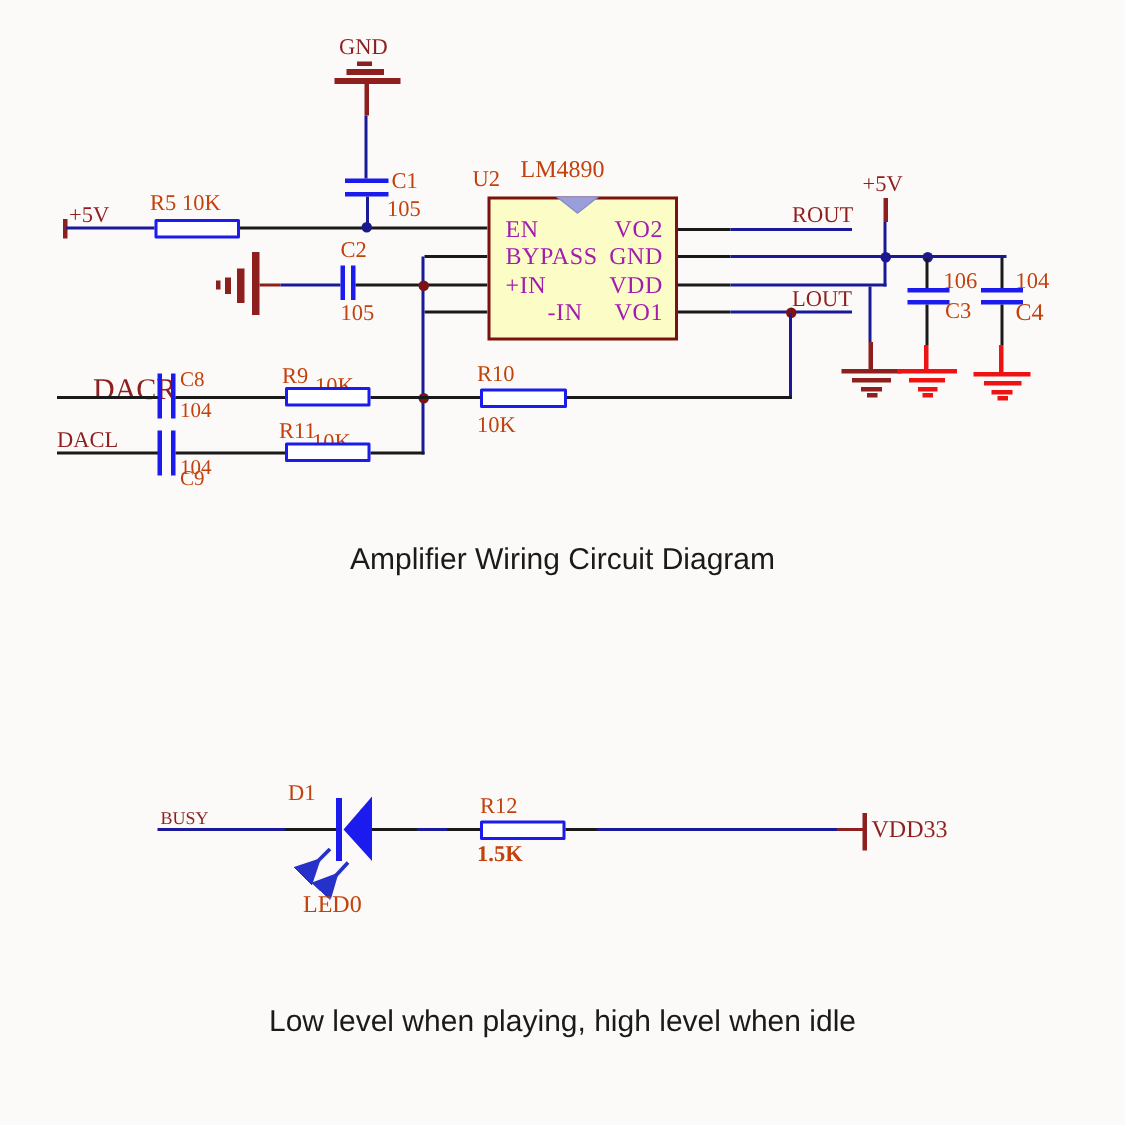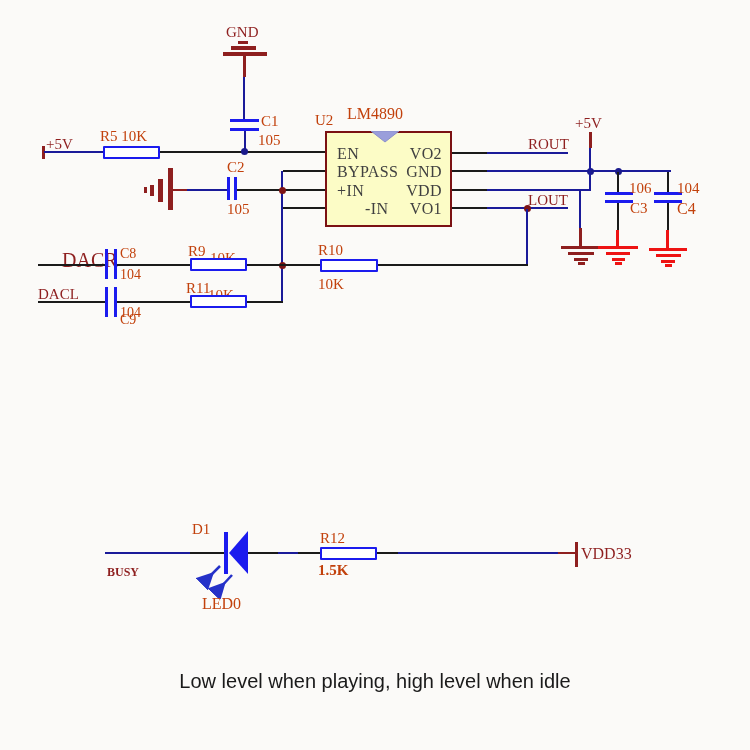--- a/index.html
+++ b/index.html
@@ -10,21 +10,21 @@
   .wn{position:absolute;background:#1a1a99;}          
   .wm{position:absolute;background:#8e1f1f;}          
   .wr{position:absolute;background:#ee1313;}          
   .bb{position:absolute;background:#1b1bee;}          
   .dot{position:absolute;width:7px;height:7px;border-radius:50%;}
   .dn{background:#1a1a8c;} .dm{background:#7c1416;}
   .res{position:absolute;border:2px solid #1b1bee;background:#ffffff;box-sizing:border-box;border-radius:1px;}
   .ic{position:absolute;background:#fcfcc6;border:2px solid #7b1113;box-sizing:border-box;}
   .t{position:absolute;white-space:nowrap;line-height:1.1;}
   .cm{color:#8e1f1f;} .cn{color:#c2410c;}
-  .pin{font-size:16px;letter-spacing:.4px;color:#404040;}
+  .pin{font-size:16px;letter-spacing:.4px;color:#a21caf;}
   .title{position:absolute;left:0;width:750px;text-align:center;
          font-family:"Liberation Sans",sans-serif;font-size:20px;color:#1a1a1a;}
   svg{position:absolute;display:block;}
 </style>
 </head>
 <body>
 
 <div id="canvas">
 
   <div class="t cm" style="left:226px;top:24px;font-size:15px;">GND</div>
@@ -158,22 +158,23 @@
   <div class="bb" style="left:105px;top:287px;width:3px;height:30px;"></div>
   <div class="bb" style="left:114px;top:287px;width:3px;height:30px;"></div>
   <div class="t cn" style="left:120px;top:284px;font-size:14px;margin-top:28px;">C9</div>
   <div class="t cn" style="left:120px;top:305px;font-size:14px;">104</div>
   <div class="wk" style="left:117px;top:301px;width:73px;height:2px;"></div>
   <div class="t cn" style="left:186px;top:280px;font-size:15px;">R11</div>
   <div class="t cn" style="left:208px;top:287px;font-size:15px;">10K</div>
   <div class="res" style="left:190px;top:295px;width:57px;height:13px;"></div>
   <div class="wk" style="left:247px;top:301px;width:36px;height:2px;"></div>
 
-
-  <div class="t cm" style="left:107px;top:566px;font-size:12px;font-weight:bold;">BUSY</div>
+  <div class="title" style="top:362px;">Amplifier Wiring Circuit Diagram</div>
+
+  <div class="t cm" style="left:107px;top:539px;font-size:12px;">BUSY</div>
   <div class="wn" style="left:105px;top:552px;width:85px;height:2px;"></div>
   <div class="wk" style="left:190px;top:552px;width:34px;height:2px;"></div>
 
   <div class="t cn" style="left:192px;top:521px;font-size:15px;">D1</div>
   <div class="bb" style="left:224px;top:532px;width:4px;height:42px;"></div>
   <svg style="left:228px;top:531px;" width="21" height="44">
     <polygon points="20,0 20,43 1,22" fill="#1b1bee"></polygon>
   </svg>
   <svg style="left:196px;top:563px;" width="42" height="36">
     <defs>

